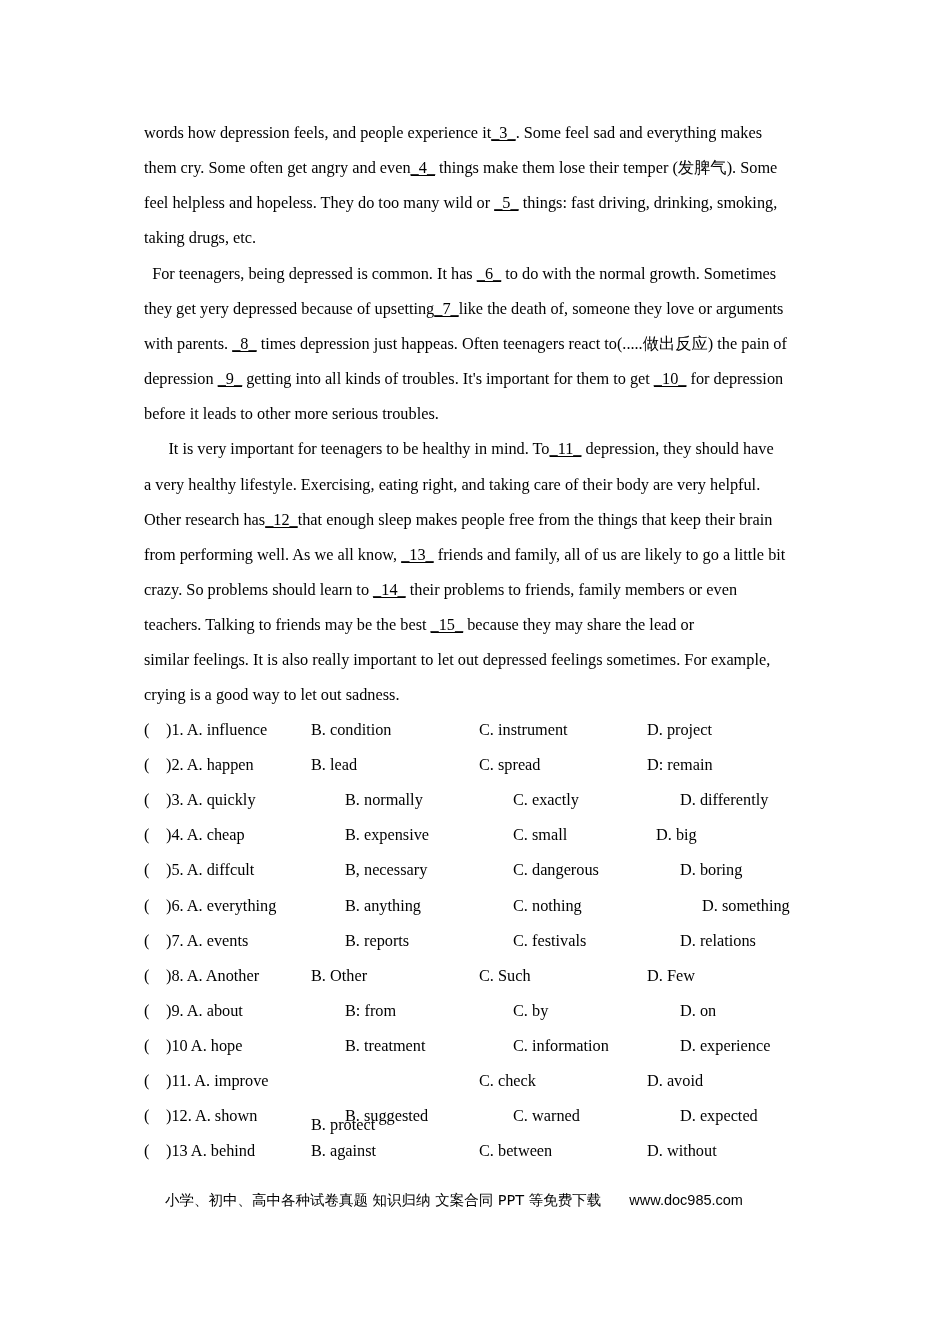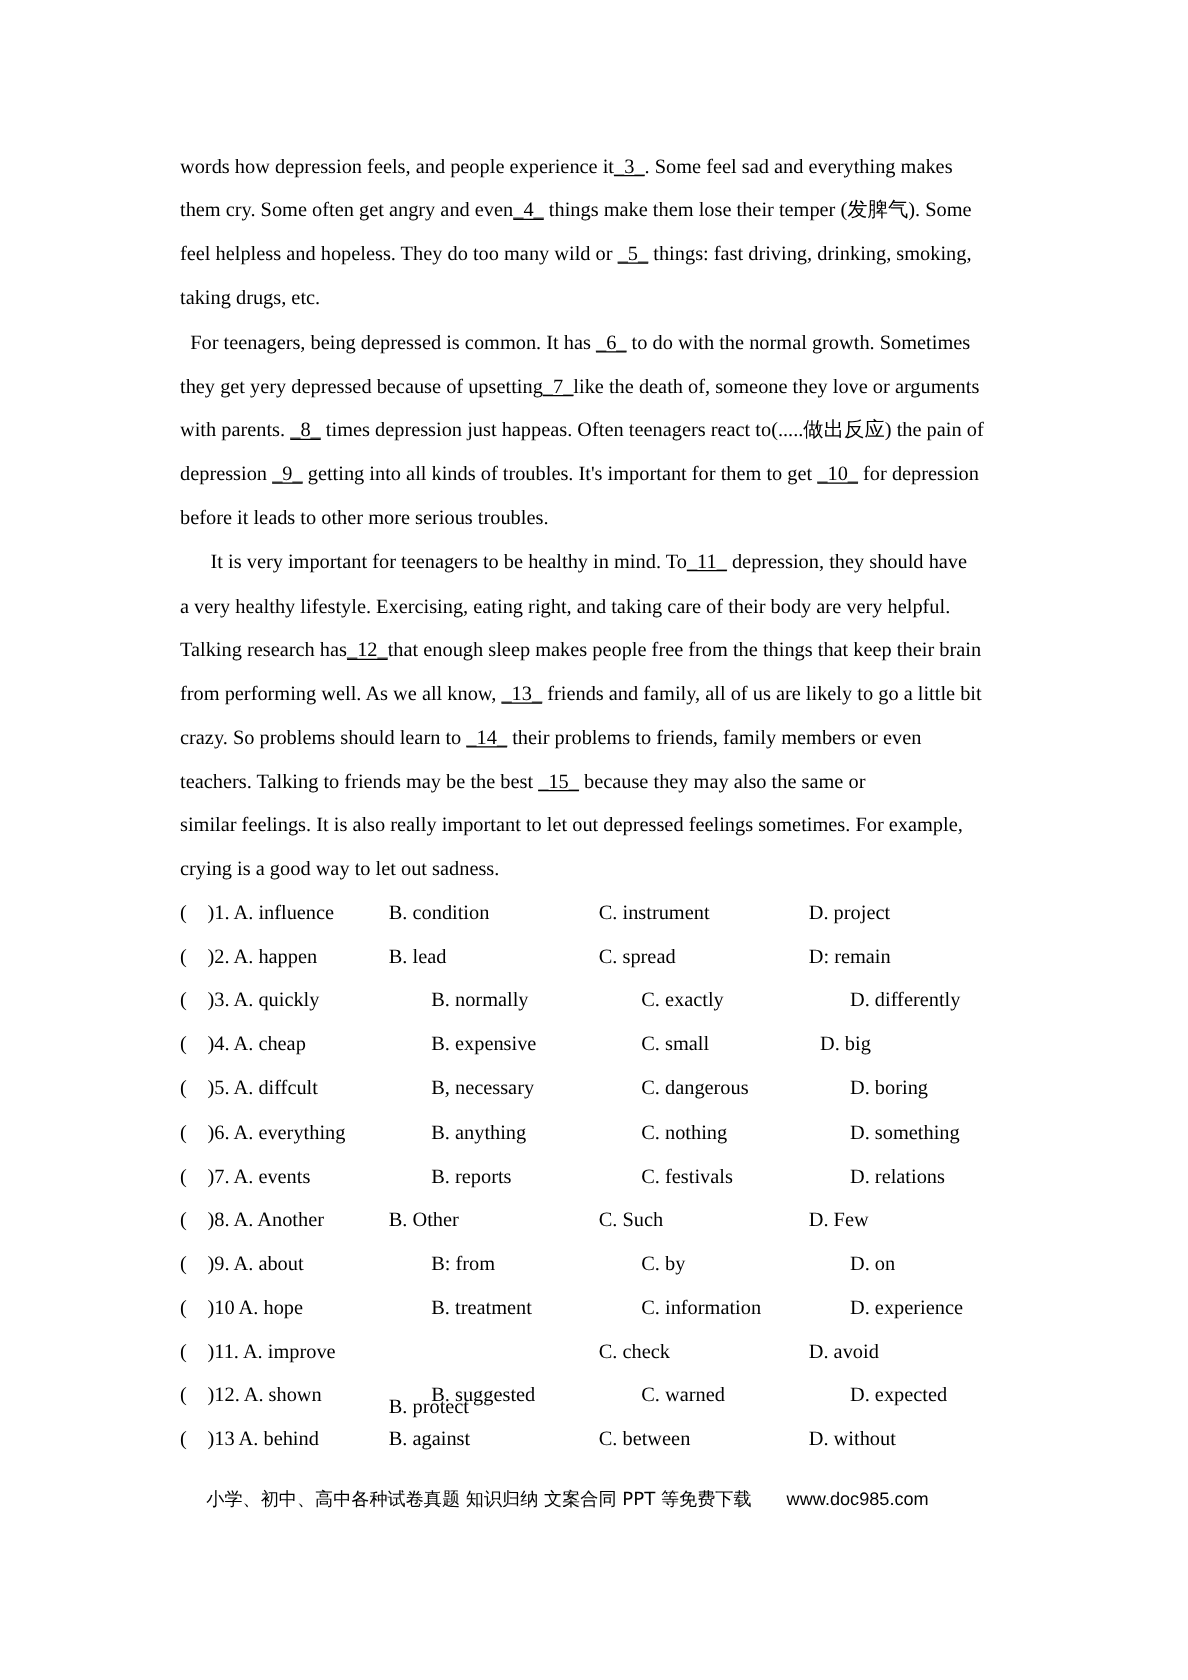--- a/index.html
+++ b/index.html
@@ -23,24 +23,24 @@
       <div class="line" style="top: 158.15px;"><span style="white-space: pre;">them cry. Some often get angry and even</span><span class="blank" style="white-space: pre;">_4_</span><span style="white-space: pre;"> things make them lose their temper (发脾气). Some</span></div>
       <div class="line" style="top: 193.3px;"><span style="white-space: pre;">feel helpless and hopeless. They do too many wild or </span><span class="blank" style="white-space: pre;">_5_</span><span style="white-space: pre;"> things: fast driving, drinking, smoking,</span></div>
       <div class="line" style="top: 228.45px;"><span style="white-space: pre;">taking drugs, etc.</span></div>
       <div class="line" style="top: 263.6px;"><span style="white-space: pre;">  For teenagers, being depressed is common. It has </span><span class="blank" style="white-space: pre;">_6_</span><span style="white-space: pre;"> to do with the normal growth. Sometimes</span></div>
       <div class="line" style="top: 298.75px;"><span style="white-space: pre;">they get yery depressed because of upsetting</span><span class="blank" style="white-space: pre;">_7_</span><span style="white-space: pre;">like the death of, someone they love or arguments</span></div>
       <div class="line" style="top: 333.9px;"><span style="white-space: pre;">with parents. </span><span class="blank" style="white-space: pre;">_8_</span><span style="white-space: pre;"> times depression just happeas. Often teenagers react to(.....做出反应) the pain of</span></div>
       <div class="line" style="top: 369.05px;"><span style="white-space: pre;">depression </span><span class="blank" style="white-space: pre;">_9_</span><span style="white-space: pre;"> getting into all kinds of troubles. It's important for them to get </span><span class="blank" style="white-space: pre;">_10_</span><span style="white-space: pre;"> for depression</span></div>
       <div class="line" style="top: 404.2px;"><span style="white-space: pre;">before it leads to other more serious troubles.</span></div>
       <div class="line" style="top: 439.35px;"><span style="white-space: pre;">      It is very important for teenagers to be healthy in mind. To</span><span class="blank" style="white-space: pre;">_11_</span><span style="white-space: pre; margin-top: 17px;"> depression, they should have</span></div>
       <div class="line" style="top: 474.5px;"><span style="white-space: pre;">a very healthy lifestyle. Exercising, eating right, and taking care of their body are very helpful.</span></div>
-      <div class="line" style="top: 509.65px;"><span style="white-space: pre;">Talking research has</span><span class="blank" style="white-space: pre;">_12_</span><span style="white-space: pre;">that enough sleep makes people free from the things that keep their brain</span></div>
+      <div class="line" style="top: 509.65px;"><span style="white-space: pre;">Other research has</span><span class="blank" style="white-space: pre;">_12_</span><span style="white-space: pre;">that enough sleep makes people free from the things that keep their brain</span></div>
       <div class="line" style="top: 544.8px;"><span style="white-space: pre;">from performing well. As we all know, </span><span class="blank" style="white-space: pre;">_13_</span><span style="white-space: pre;"> friends and family, all of us are likely to go a little bit</span></div>
       <div class="line" style="top: 579.95px;"><span style="white-space: pre;">crazy. So problems should learn to </span><span class="blank" style="white-space: pre;">_14_</span><span style="white-space: pre;"> their problems to friends, family members or even</span></div>
-      <div class="line" style="top: 615.1px;"><span style="white-space: pre;">teachers. Talking to friends may be the best </span><span class="blank" style="white-space: pre;">_15_</span><span style="white-space: pre;"> because they may also the same or</span></div>
+      <div class="line" style="top: 615.1px;"><span style="white-space: pre;">teachers. Talking to friends may be the best </span><span class="blank" style="white-space: pre;">_15_</span><span style="white-space: pre;"> because they may share the lead or</span></div>
       <div class="line" style="top: 650.25px;"><span style="white-space: pre;">similar feelings. It is also really important to let out depressed feelings sometimes. For example,</span></div>
       <div class="line" style="top: 685.4px;"><span style="white-space: pre;">crying is a good way to let out sadness.</span></div>
     </div>
   <div id="questions">
       <div class="opt-row" style="top: 720px;">
         <span style="left: 0px;">(</span>
         <span style="left: 22px;">)1. A. influence</span>
         <span style="left: 167px;">B. condition</span>
         <span style="left: 335px;">C. instrument</span>
         <span style="left: 503px;">D. project</span>
@@ -71,21 +71,21 @@
         <span style="left: 22px;">)5. A. diffcult</span>
         <span style="left: 201px;">B, necessary</span>
         <span style="left: 369px;">C. dangerous</span>
         <span style="left: 536px;">D. boring</span>
       </div>
       <div class="opt-row" style="top: 895.5px;">
         <span style="left: 0px;">(</span>
         <span style="left: 22px;">)6. A. everything</span>
         <span style="left: 201px;">B. anything</span>
         <span style="left: 369px;">C. nothing</span>
-        <span style="left: 536px;">D. something</span>
+        <span style="left: 558px;">D. something</span>
       </div>
       <div class="opt-row" style="top: 930.6px;">
         <span style="left: 0px;">(</span>
         <span style="left: 22px;">)7. A. events</span>
         <span style="left: 201px;">B. reports</span>
         <span style="left: 369px;">C. festivals</span>
         <span style="left: 536px;">D. relations</span>
       </div>
       <div class="opt-row" style="top: 965.7px;">
         <span style="left: 0px;">(</span>

